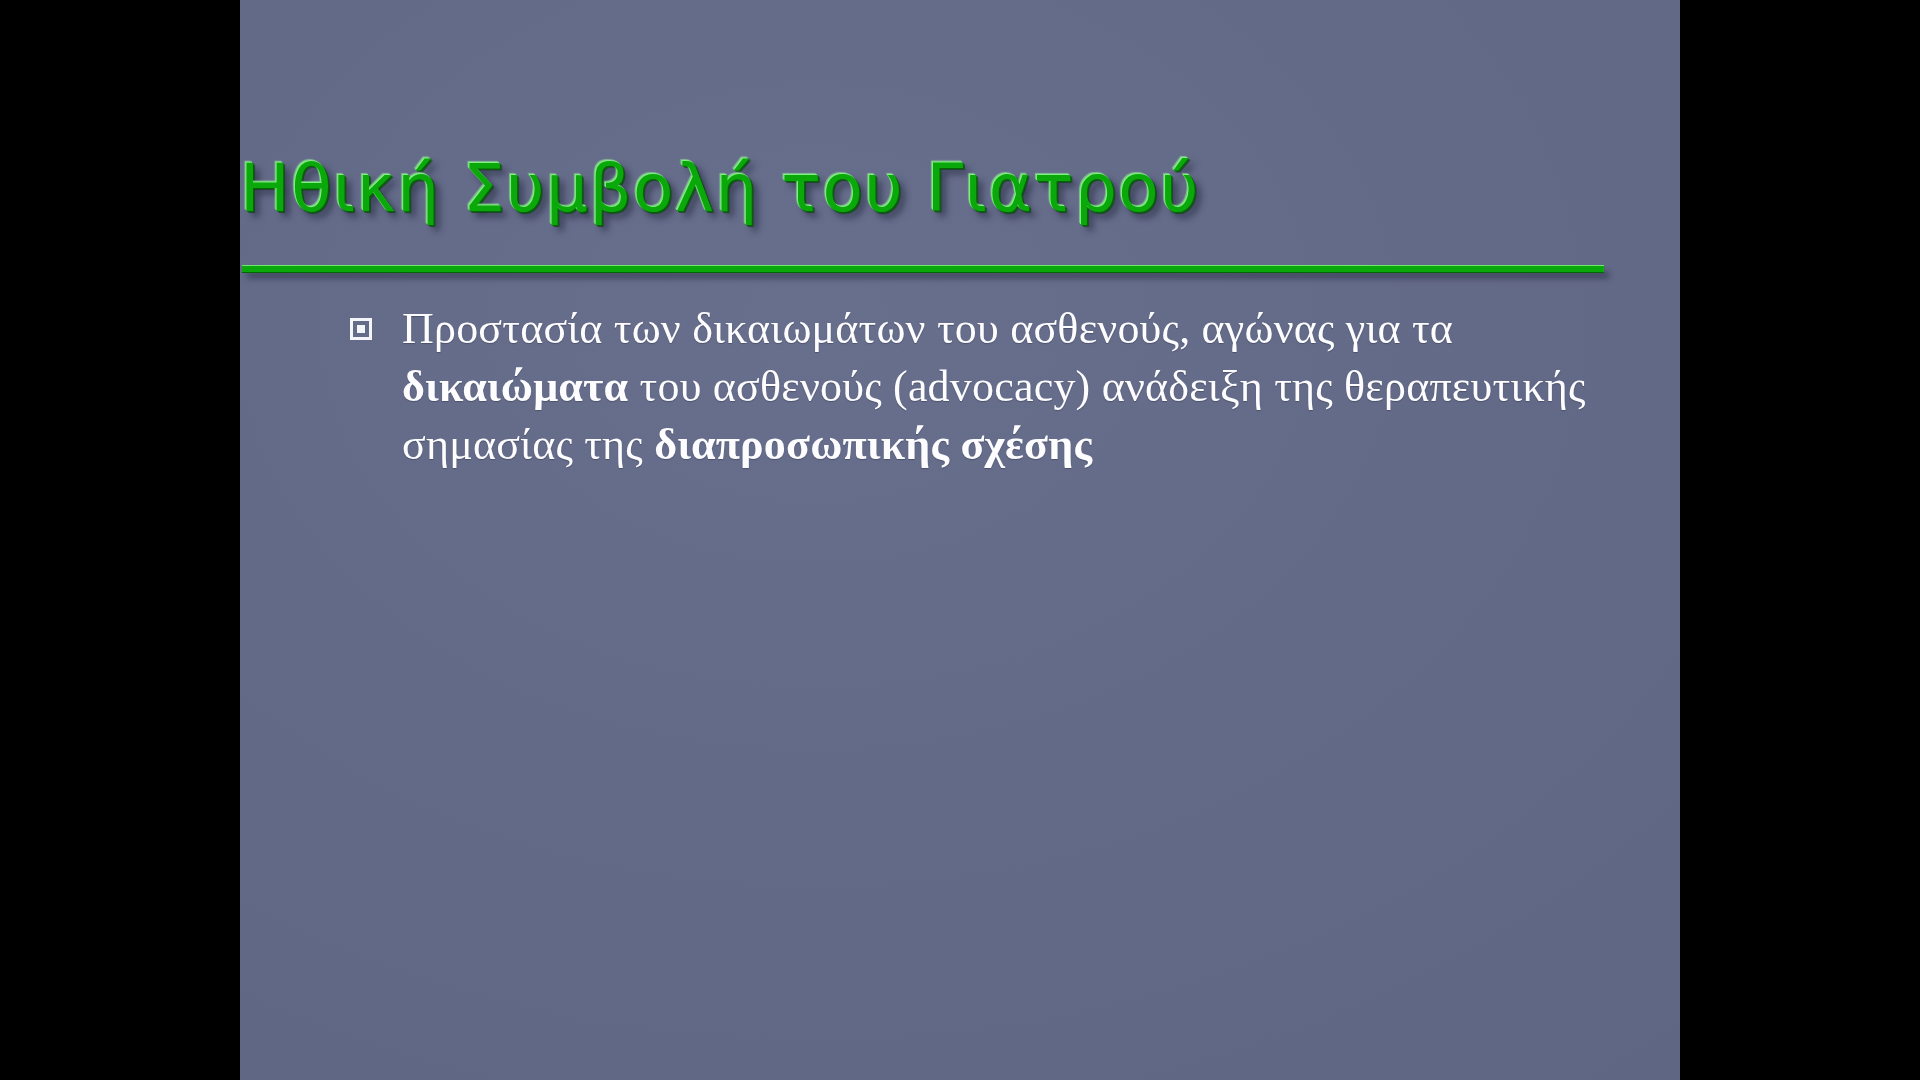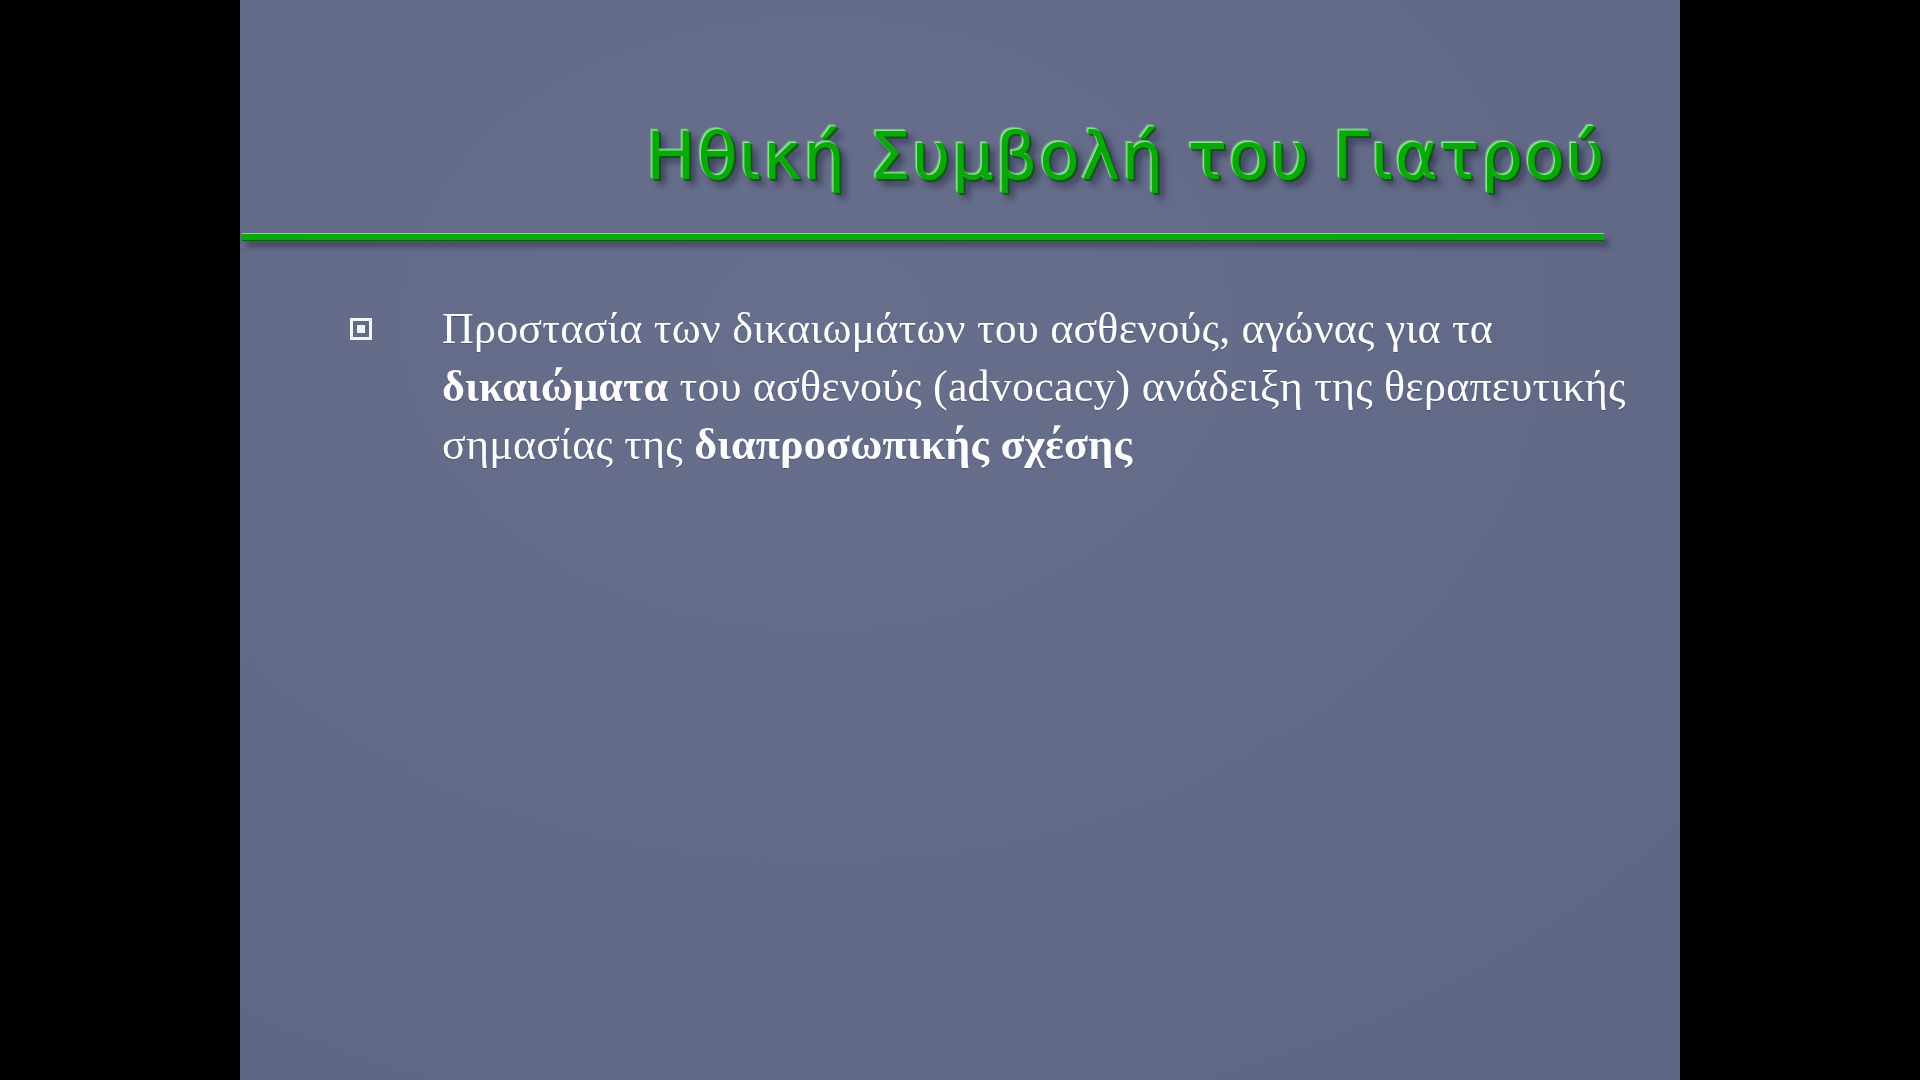--- a/index.html
+++ b/index.html
@@ -42,23 +42,23 @@
     background-image:
       radial-gradient(ellipse 1500px 1100px at 40% 30%,
         #686f8d 0%, #636a88 45%, #5e6583 100%);
     overflow: hidden;
   }
 
   
   #title-block {
     position: absolute;
     left: 0;
-    top: 80px;
+    top: 112px;
     width: 1366px;
-    text-align: right;
+    text-align: left;
   }
 
   #slide-title {
     display: inline-block;
     font-family: "DejaVu Sans", "Liberation Sans", sans-serif;
     font-size: 66px;
     line-height: 1.0;
     letter-spacing: 1.5px;
     font-weight: 400;
     color: #0aa80a;
@@ -97,21 +97,21 @@
     padding: 0;
   }
 
   .bullet-item {
     position: relative;
     display: flex;
     align-items: flex-start;
     margin-bottom: 56px;
     color: #ffffff;
   }
-  .bullet-item:last-child { margin-bottom: 0; gap: 40px; }
+  .bullet-item:last-child { margin-bottom: 0; }
 
   .bullet-marker {
     flex: 0 0 auto;
     width: 22px;
     height: 22px;
     margin-top: 18px;
     margin-right: 30px;
     box-sizing: border-box;
     border: 3px solid #f4f5fa;
     background: transparent;

